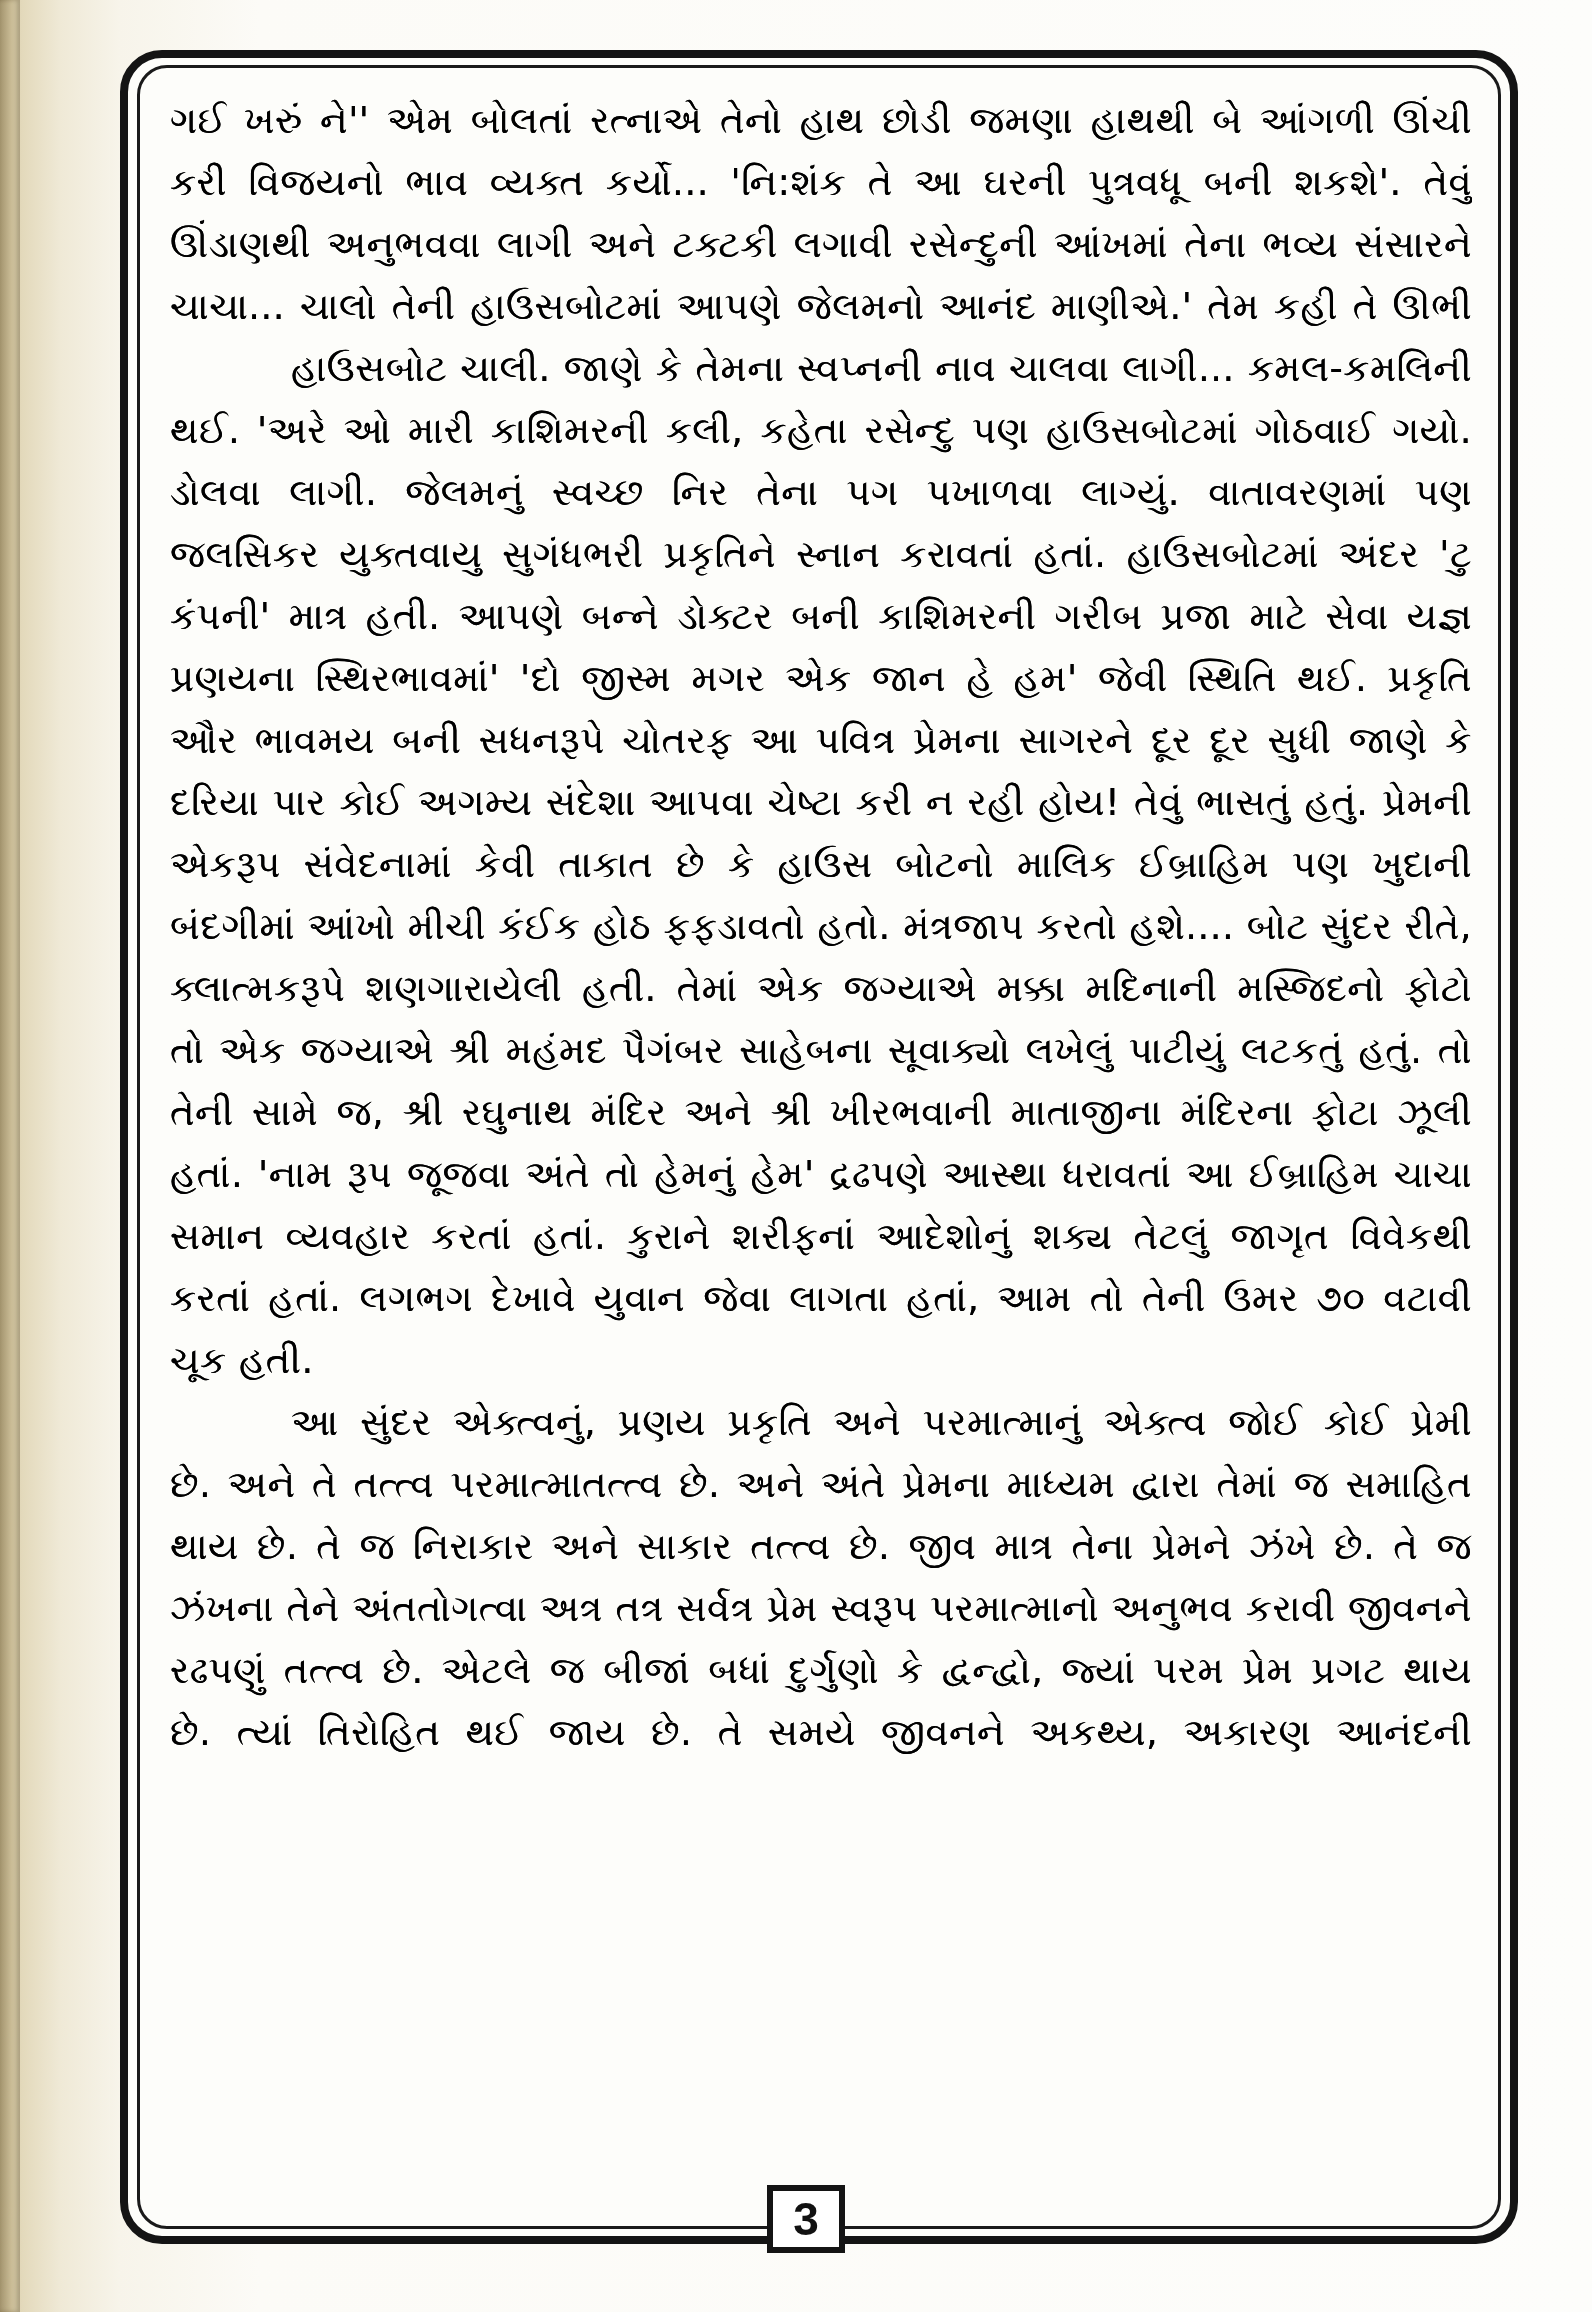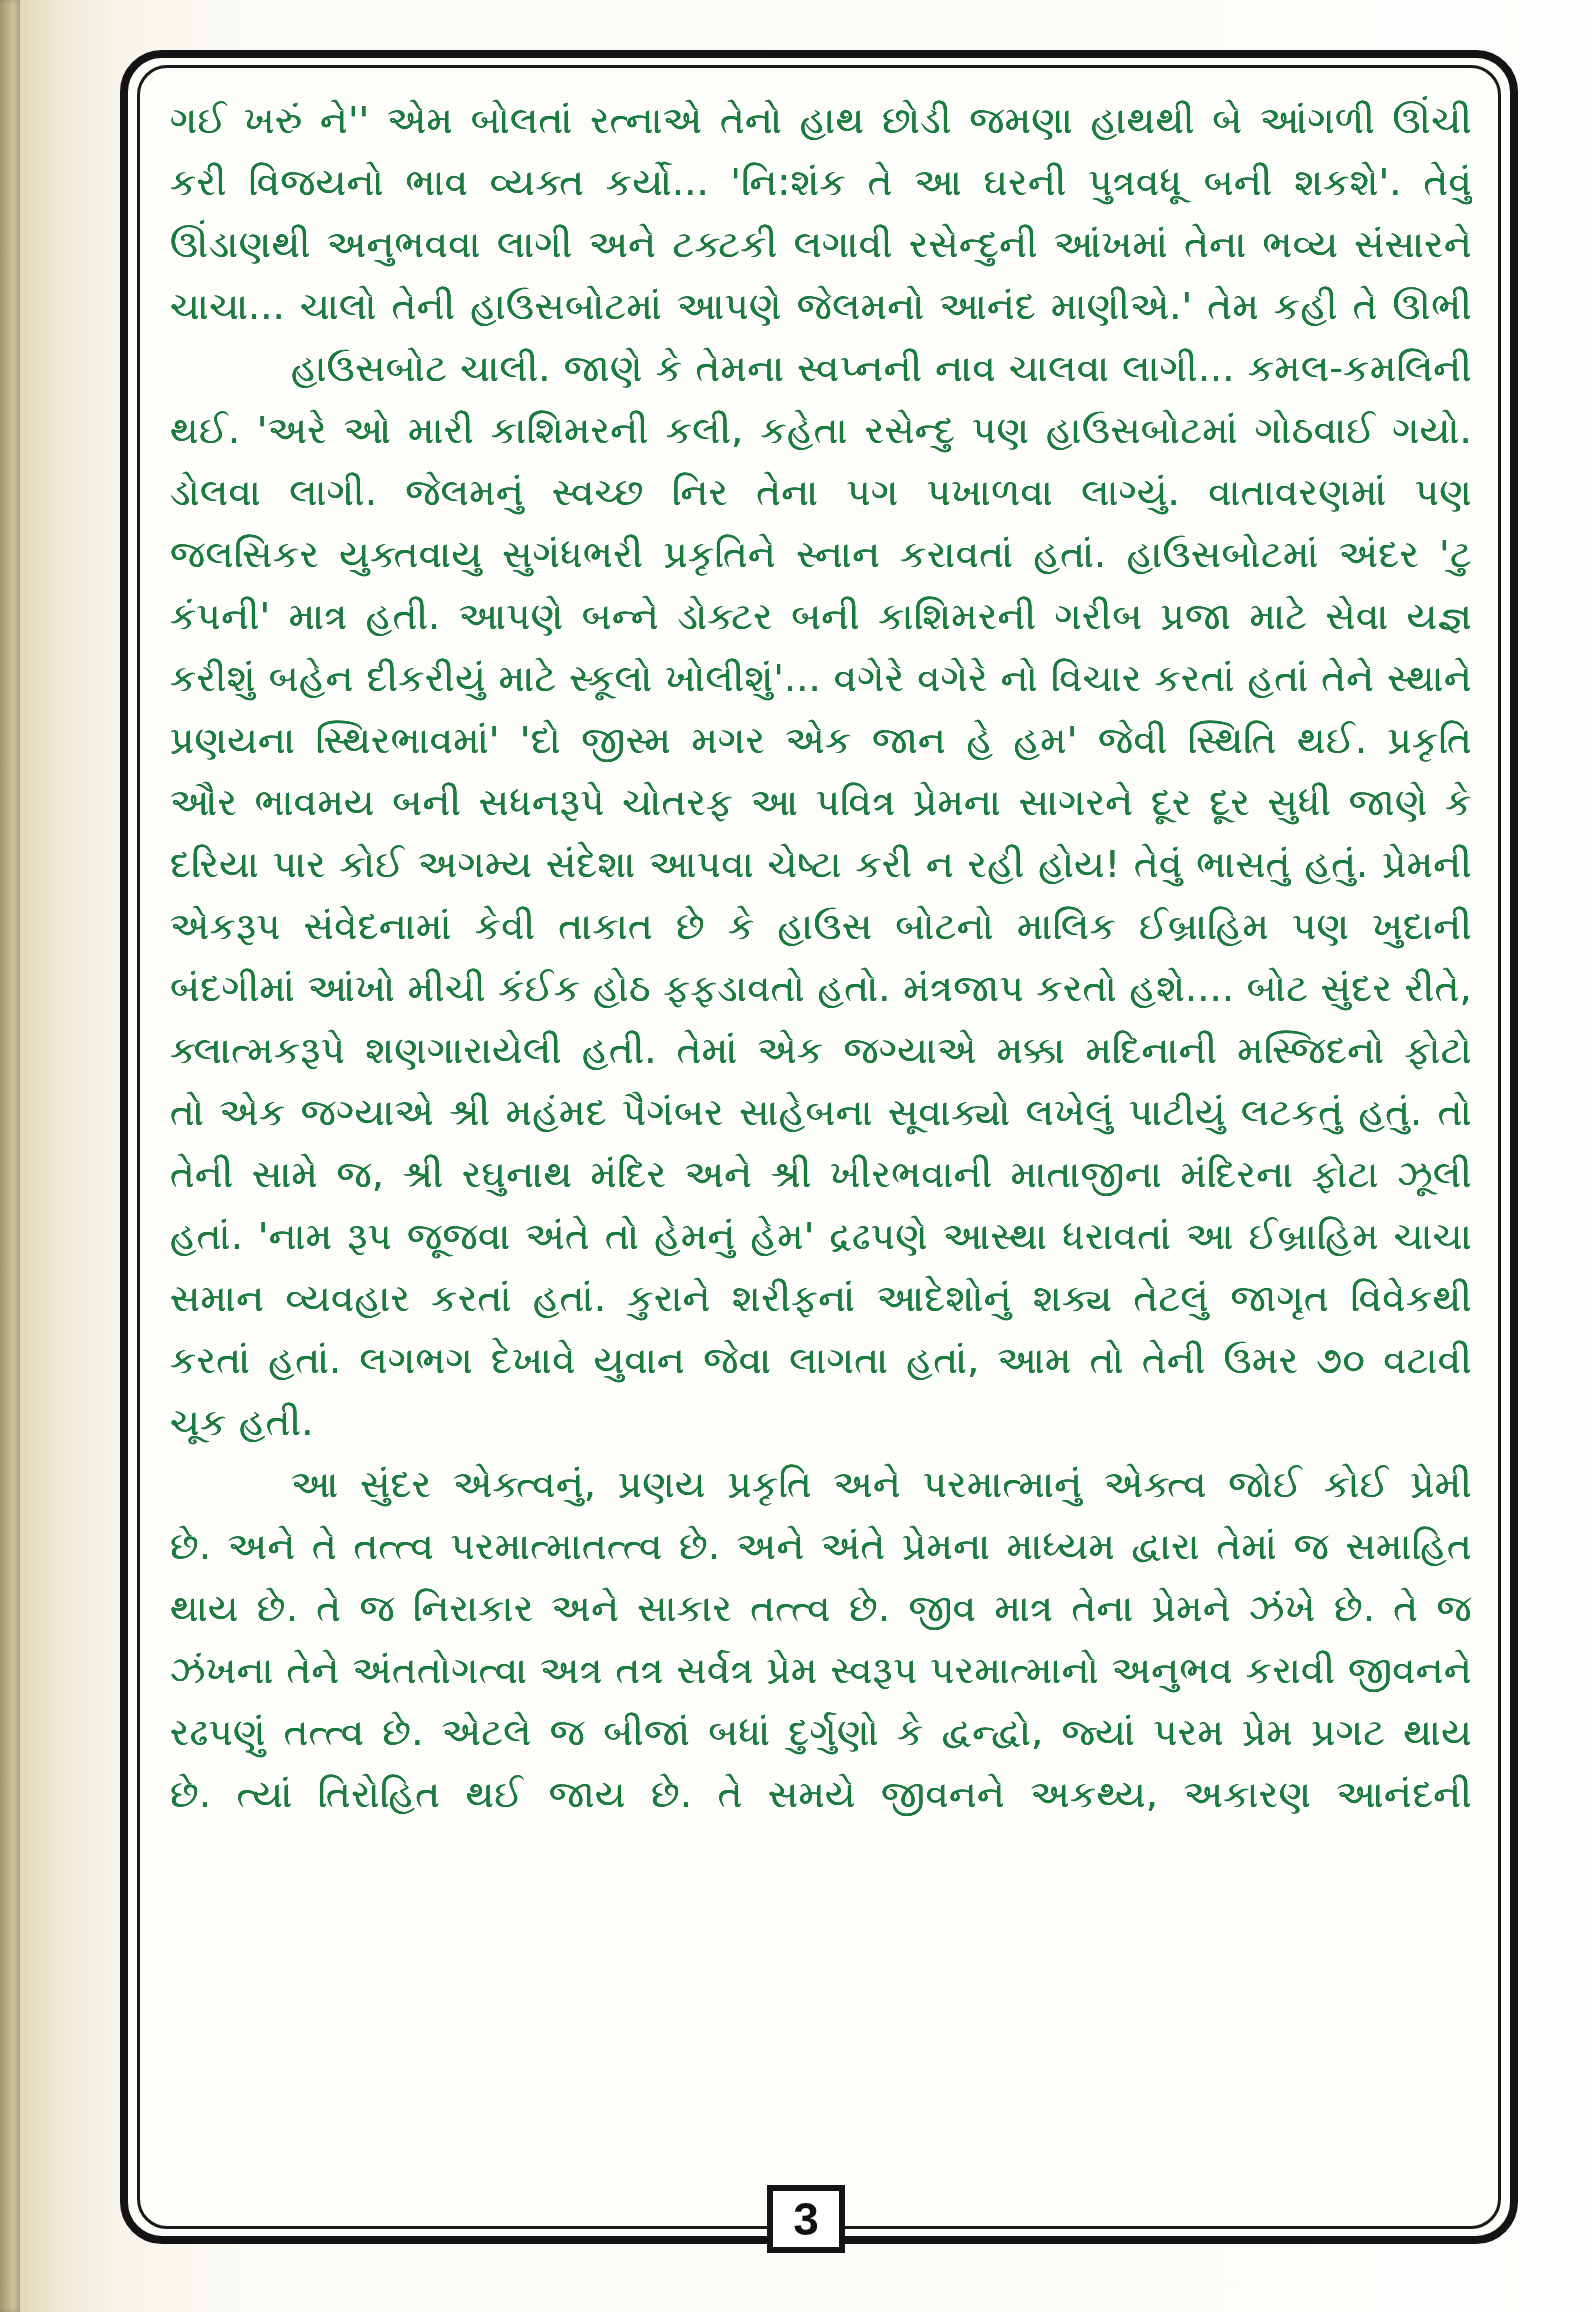--- a/index.html
+++ b/index.html
@@ -51,21 +51,21 @@
     width: 100%;
   }
   .line {
     font-size: 37px;
     line-height: 62px;
     height: 62px;
     overflow: hidden;
     text-align: justify;
     text-align-last: justify;
     letter-spacing: 0.5px;
-    color: #15803d;
+    color: #000000;
     text-shadow: 0 0 0.6px #222;
   }
   .line.nojustify {
     text-align: left;
     text-align-last: left;
   }
   .line.indent {
     padding-left: 121px;
   }
   .page-number-box {
@@ -102,21 +102,20 @@
       <div class="text-block">
           <div class="line">ગઈ ખરું ને'' એમ બોલતાં રત્નાએ તેનો હાથ છોડી જમણા હાથથી બે આંગળી ઊંચી</div>
           <div class="line">કરી વિજયનો ભાવ વ્યક્ત કર્યો... 'નિ:શંક તે આ ઘરની પુત્રવધૂ બની શકશે'. તેવું</div>
           <div class="line">ઊંડાણથી અનુભવવા લાગી અને ટક્ટકી લગાવી રસેન્દુની આંખમાં તેના ભવ્ય સંસારને</div>
           <div class="line">ચાચા... ચાલો તેની હાઉસબોટમાં આપણે જેલમનો આનંદ માણીએ.' તેમ કહી તે ઊભી</div>
           <div class="line indent">હાઉસબોટ ચાલી.  જાણે કે તેમના સ્વપ્નની નાવ ચાલવા લાગી... કમલ-કમલિની</div>
           <div class="line">થઈ. 'અરે ઓ મારી કાશિમરની કલી, કહેતા રસેન્દુ પણ હાઉસબોટમાં ગોઠવાઈ ગયો.</div>
           <div class="line">ડોલવા લાગી.  જેલમનું સ્વચ્છ નિર તેના પગ પખાળવા લાગ્યું.  વાતાવરણમાં પણ</div>
           <div class="line">જલસિકર યુક્તવાયુ સુગંધભરી પ્રકૃતિને સ્નાન કરાવતાં હતાં.  હાઉસબોટમાં અંદર 'ટુ આર</div>
           <div class="line">કંપની' માત્ર હતી.  આપણે બન્ને ડોક્ટર બની કાશિમરની ગરીબ પ્રજા માટે સેવા યજ્ઞ</div>
-          <div class="line">કરીશું બહેન દીકરીયું માટે સ્કૂલો ખોલીશું'... વગેરે વગેરે નો વિચાર કરતાં હતાં તેને સ્થાને</div>
           <div class="line">પ્રણયના સ્થિરભાવમાં' 'દો જીસ્મ મગર એક જાન હે હમ' જેવી સ્થિતિ થઈ.  પ્રકૃતિ</div>
           <div class="line">ઔર ભાવમય બની સધનરૂપે ચોતરફ આ પવિત્ર પ્રેમના સાગરને દૂર દૂર સુધી જાણે કે</div>
           <div class="line">દરિયા પાર કોઈ અગમ્ય સંદેશા આપવા ચેષ્ટા કરી ન રહી હોય! તેવું ભાસતું હતું. પ્રેમની</div>
           <div class="line">એકરૂપ સંવેદનામાં કેવી તાકાત છે કે હાઉસ બોટનો માલિક ઈબ્રાહિમ પણ ખુદાની</div>
           <div class="line">બંદગીમાં આંખો મીચી કંઈક હોઠ ફફડાવતો હતો.  મંત્રજાપ કરતો હશે.... બોટ સુંદર રીતે,</div>
           <div class="line">ક્લાત્મકરૂપે શણગારાયેલી હતી.  તેમાં એક જગ્યાએ મક્કા મદિનાની મસ્જિદનો ફોટો હતો.</div>
           <div class="line">તો એક જગ્યાએ શ્રી મહંમદ પૈગંબર સાહેબના સૂવાક્યો લખેલું પાટીયું લટકતું હતું. તો</div>
           <div class="line">તેની સામે જ, શ્રી રઘુનાથ મંદિર અને શ્રી ખીરભવાની માતાજીના મંદિરના ફોટા ઝૂલી રહ્યા</div>
           <div class="line">હતાં. 'નામ રૂપ જૂજવા અંતે તો હેમનું હેમ' દ્રઢપણે આસ્થા ધરાવતાં આ ઈબ્રાહિમ ચાચા</div>
           <div class="line">સમાન વ્યવહાર કરતાં હતાં.  કુરાને શરીફનાં આદેશોનું શક્ય તેટલું જાગૃત વિવેકથી પાલન</div>

